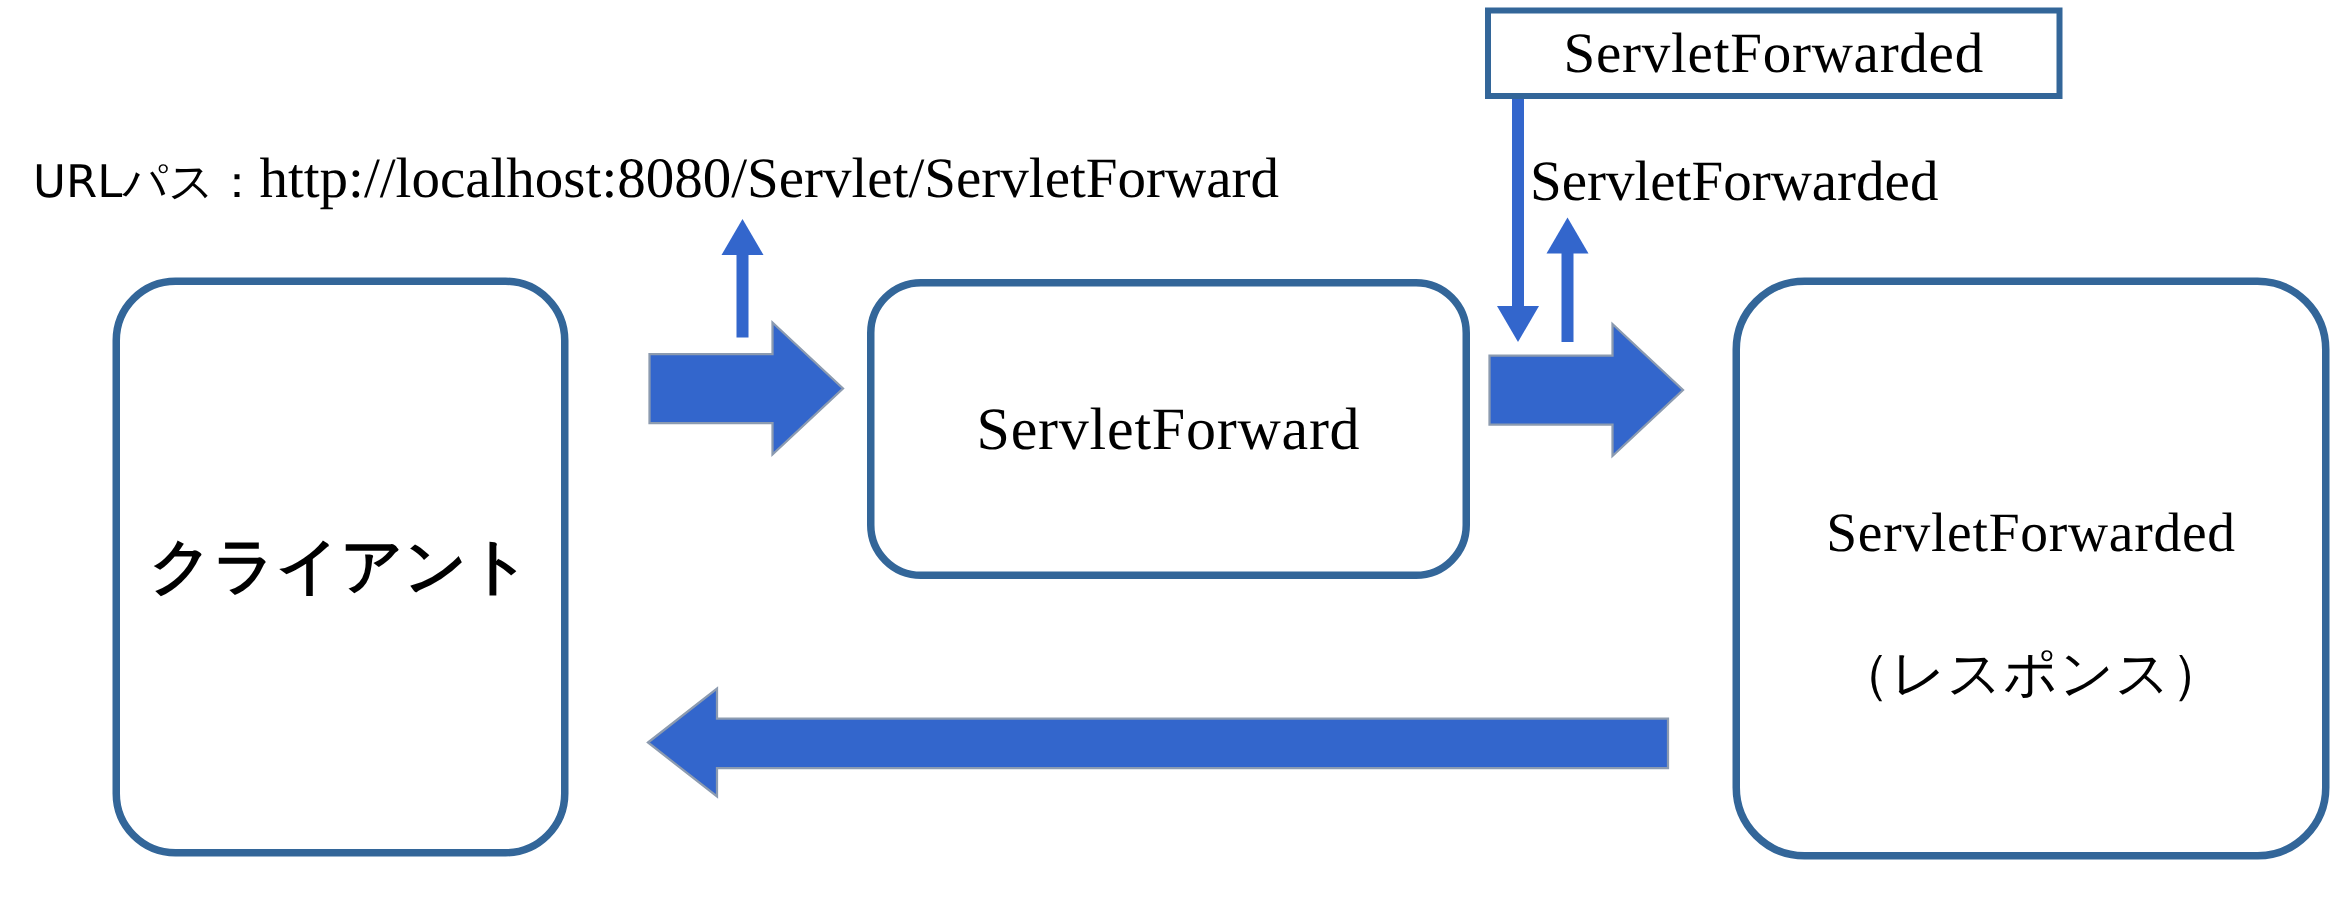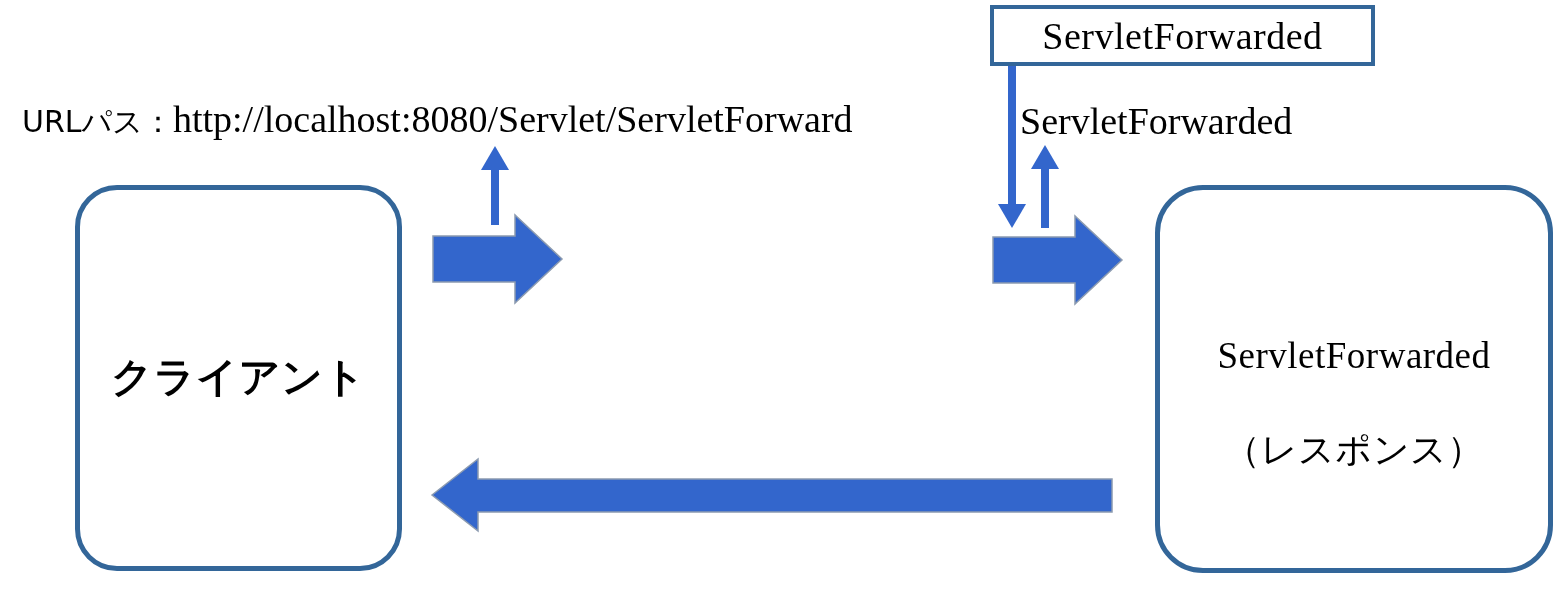--- a/index.html
+++ b/index.html
@@ -25,21 +25,21 @@
     background: #ffffff;
     border: 5px solid #336699;
     display: flex;
     align-items: center;
     justify-content: center;
     text-align: center;
     line-height: 1.15;
   }
   #box-client {
     left: 75px; top: 185px;
-    width: 327px; height: 386px;
+    width: 304px; height: 386px;
     border-radius: 42px;
   }
   #box-forward {
     left: 578px; top: 186px;
     width: 402px; height: 200px;
     border-radius: 36px;
   }
   #box-forwarded {
     left: 1155px; top: 185px;
     width: 398px; height: 388px;
@@ -138,20 +138,23 @@
     <g>
       <rect x="1041" y="162" width="8" height="66" fill="#3366CC"></rect>
       <polygon points="1045,145 1059,169 1031,169" fill="#3366CC"></polygon>
     </g>
   </svg>
 
   <div class="node-box" id="box-client">
     <span class="node-label jp">クライアント</span>
   </div>
 
+  <div class="node-box" id="box-forward">
+    <span class="node-label">ServletForward</span>
+  </div>
 
   <div class="node-box" id="box-forwarded">
     <span class="node-label mixed">
       <span>ServletForwarded</span><br>
       <span class="jp-line">（レスポンス）</span>
     </span>
   </div>
 
   <div id="box-dispatcher">
     <span class="node-label">ServletForwarded</span>

